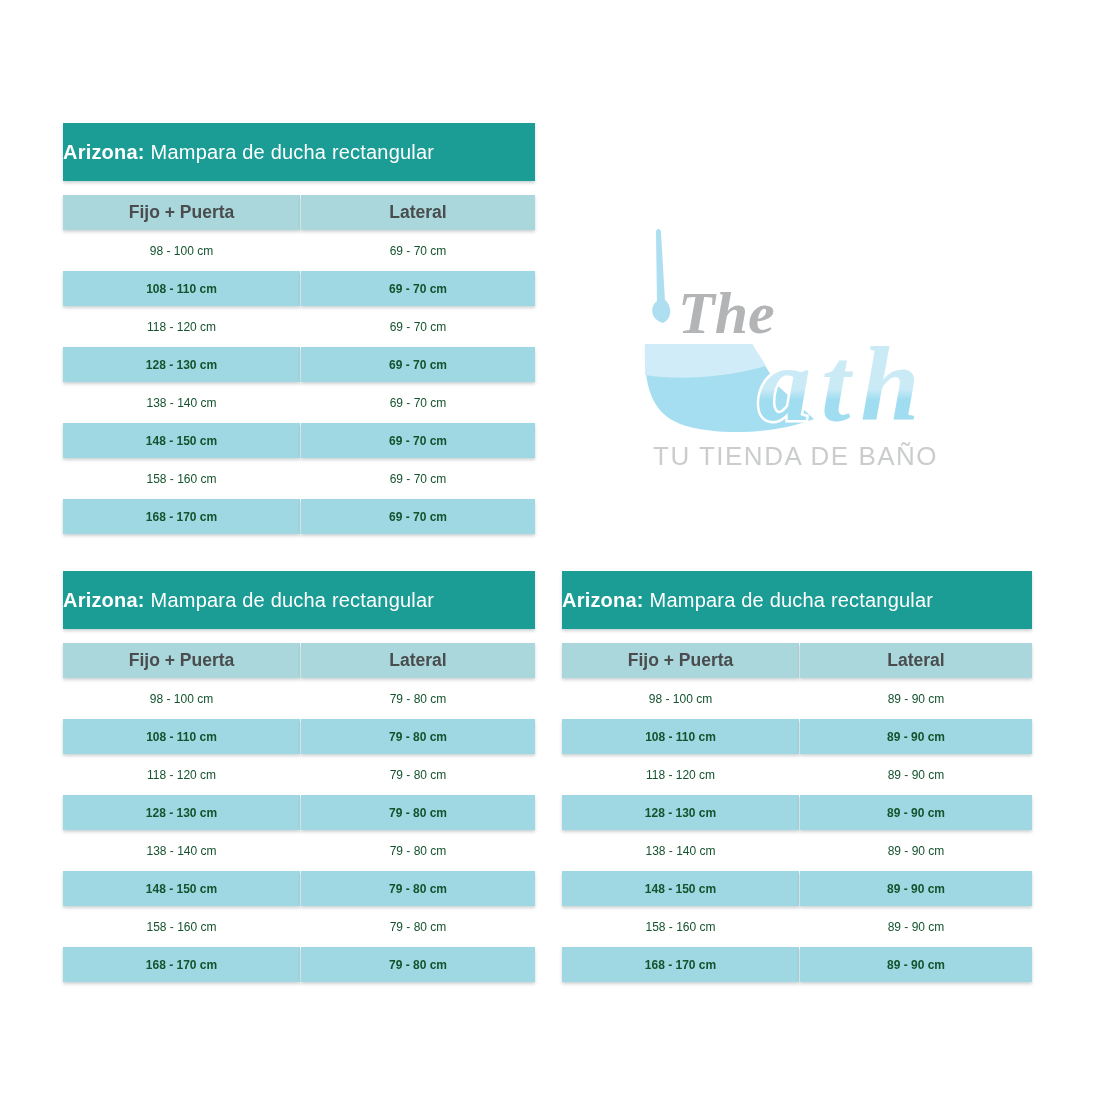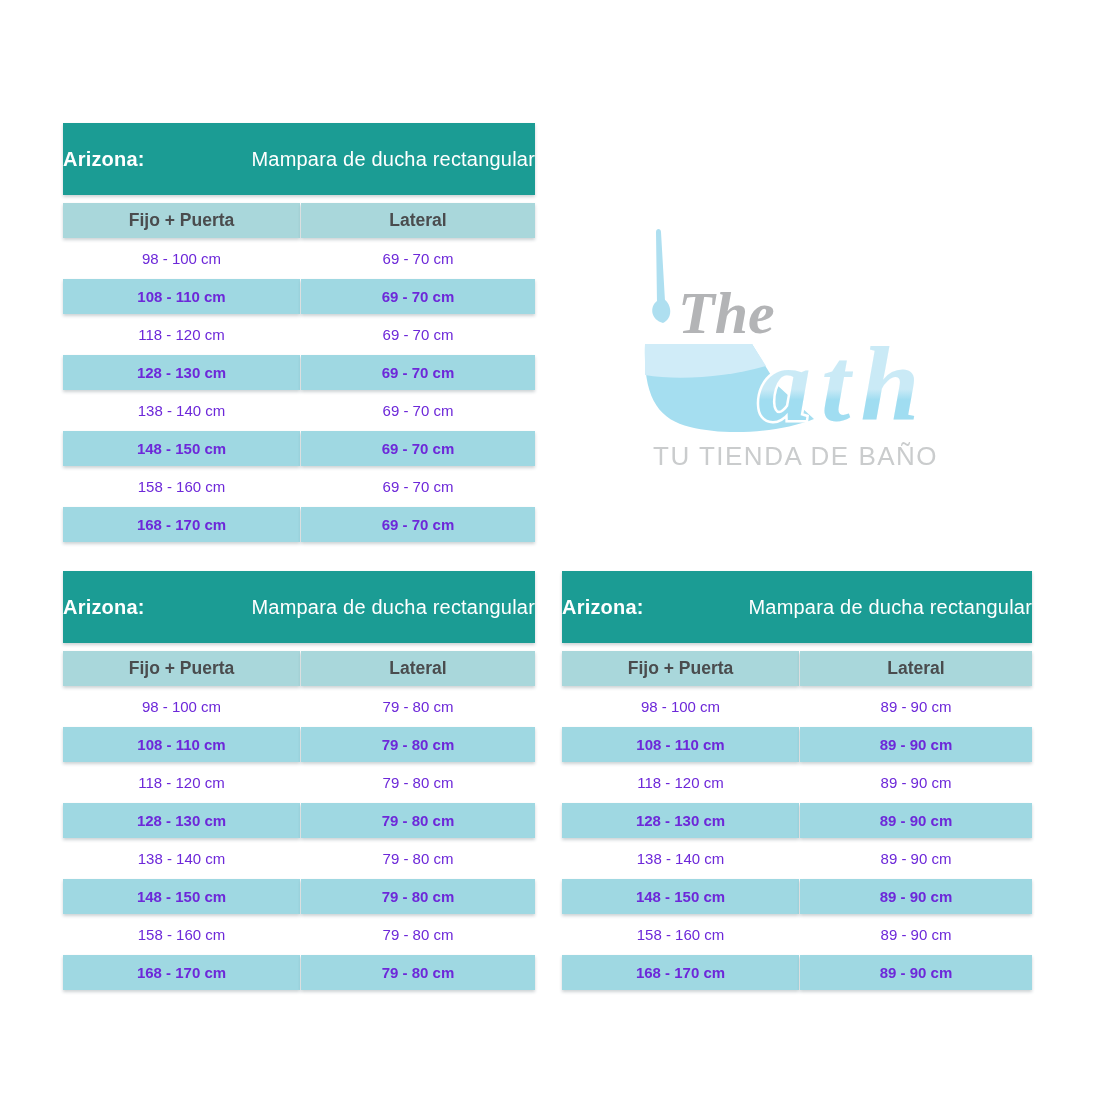--- a/index.html
+++ b/index.html
@@ -5,30 +5,30 @@
   html,body{margin:0;padding:0;background:#ffffff;}
   .canvas{
     position:relative;width:1100px;height:1100px;background:#ffffff;overflow:hidden;
     font-family:"Liberation Sans",sans-serif;
   }
   .sizetable{position:absolute;display:flex;flex-direction:column;}
   #t1{left:63px;top:123px;width:472px;}
   #t2{left:63px;top:571px;width:472px;}
   #t3{left:562px;top:571px;width:470px;}
   .t-header{
-    height:72px;margin-bottom:8px;background:#1B9C94;color:#ffffff;
-    display:flex;align-items:center;justify-content:space-between;
+    height:58px;margin-bottom:14px;background:#1B9C94;color:#ffffff;
+    display:flex;align-items:center;justify-content:flex-start;
     font-size:20px;letter-spacing:.2px;
     box-shadow:0 2px 3px rgba(90,110,115,.30);
   }
   .t-header .brand{font-weight:700;margin-right:6px;}
   .t-row{display:flex;gap:1px;height:38px;}
   .t-row .cell{
     height:35px;display:flex;align-items:center;justify-content:center;
-    font-size:15px;color:#6d28d9;
+    font-size:12px;color:#14532d;
   }
   .cell.c1{flex:0 0 237px;}
   .cell.c2{flex:1 1 auto;}
   .t-row.sub .cell{
     background:#A9D7DB;font-weight:700;color:#4A4C4E;font-size:17.5px;
     box-shadow:0 2px 3px rgba(90,110,115,.30);
   }
   .t-row.alt .cell{
     background:#9FD8E2;
     box-shadow:0 2px 3px rgba(90,110,115,.30);

